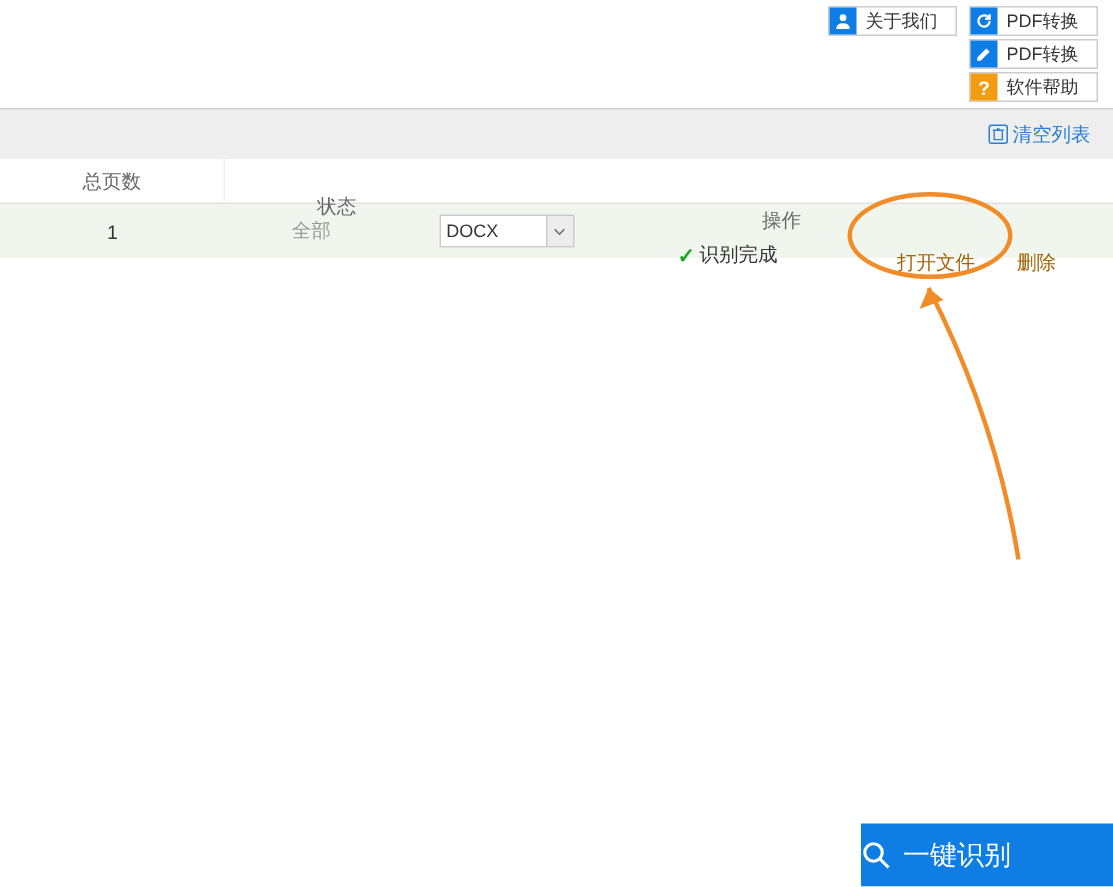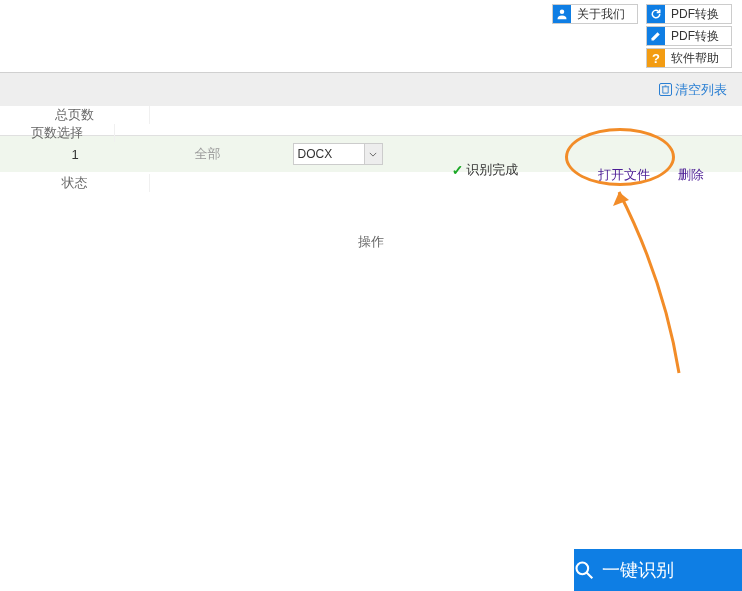--- a/index.html
+++ b/index.html
@@ -10,21 +10,21 @@
     .top-btn { display: flex; align-items: center; border: 1px solid #ccc; background: #fff; font-size: 12px; cursor: pointer; min-width: 86px; height: 20px; }
     .top-btn .icon-box { width: 18px; height: 18px; display: flex; align-items: center; justify-content: center; color: #fff; font-size: 11px; }
     .icon-blue { background: #0f7ee4; }
     .icon-orange { background: #f39c12; }
     .top-btn .btn-text { padding: 0 6px; color: #333; font-size: 12px; }
     
     .toolbar-strip { height: 34px; background: #eeeeee; border-top: 1px solid #d0d0d0; display: flex; justify-content: flex-end; align-items: center; padding-right: 15px; padding-left: 37px; }
     .clear-btn { color: #2a7fd3; font-size: 13px; cursor: pointer; display: flex; align-items: center; gap: 3px; }
     .clear-icon { width: 13px; height: 13px; border: 1.5px solid #2a7fd3; border-radius: 2px; display: inline-flex; align-items: center; justify-content: center; }
     
-    .table-header { display: flex; height: 30px; background: #fff; border-bottom: 1px solid #e0e0e0; flex-direction: column; }
+    .table-header { display: flex; height: 30px; background: #fff; border-bottom: 1px solid #e0e0e0; }
     .th { display: flex; align-items: center; justify-content: center; color: #666; font-size: 13px; border-right: 1px solid #f0f0f0; }
     .col-pages { width: 150px; }
     .col-select { width: 115px; }
     .col-format { width: 145px; }
     .col-status { width: 150px; margin-top: 32px; }
     .col-action { flex: 1; border-right: none; margin-top: 41px; }
     
     .table-row { display: flex; height: 36px; background: #f0f6ed; align-items: center; }
     .td { display: flex; align-items: center; justify-content: center; font-size: 13px; }
     .td.col-pages { color: #333; }
@@ -32,21 +32,21 @@
     
     .format-select { width: 90px; height: 22px; border: 1px solid #ccc; background: #fff; display: flex; align-items: center; padding: 0 4px; position: relative; cursor: pointer; justify-content: space-between; }
     .format-select .sel-text { flex: 1; font-size: 12px; color: #333; }
     .format-select .sel-arrow { width: 18px; height: 20px; background: #ededed; border-left: 1px solid #ccc; display: flex; align-items: center; justify-content: center; margin-right: -4px; }
     .sel-arrow svg { width: 8px; height: 5px; }
     
     .status-cell { display: flex; align-items: center; gap: 3px; color: #333; }
     .check-icon { color: #1ba826; font-weight: bold; font-size: 14px; }
     
     .action-links { display: flex; gap: 28px; }
-    .link { color: #4c1d95; cursor: pointer; font-size: 13px; }
+    .link { color: #a16207; cursor: pointer; font-size: 13px; }
     
     .callout-circle { position: absolute; border: 3px solid #f28c28; border-radius: 50%; pointer-events: none; }
     .callout-line { position: absolute; pointer-events: none; }
     
     .main-button { position: absolute; bottom: 0; right: 0; width: 168px; height: 42px; background: #0e7ee4; color: #fff; display: flex; align-items: center; justify-content: flex-start; gap: 8px; font-size: 18px; cursor: pointer; }
     .search-icon { width: 20px; height: 20px; }
     
     .content-area { height: 380px; background: #fff; }
   </style>
 </head>
@@ -99,21 +99,20 @@
       <svg viewBox="0 0 10 10" width="9" height="9" stroke="#2a7fd3" stroke-width="1" fill="none">
           <path d="M2 2 L2 9 L8 9 L8 2 M1 2 L9 2 M4 1 L6 1"></path>
         </svg>
     </span>
     <span>清空列表</span>
   </div>
 </div>
 
 <div class="table-header">
   <div class="th col-pages">总页数</div>
-  <div class="th col-select">页数选择</div>
   <div class="th col-status">状态</div>
   <div class="th col-action">操作</div>
 </div>
 
 <div class="table-row">
   <div class="td col-pages">1</div>
   <div class="td col-select">全部</div>
   <div class="td col-format">
     <div class="format-select">
       <span class="sel-text">DOCX</span>

